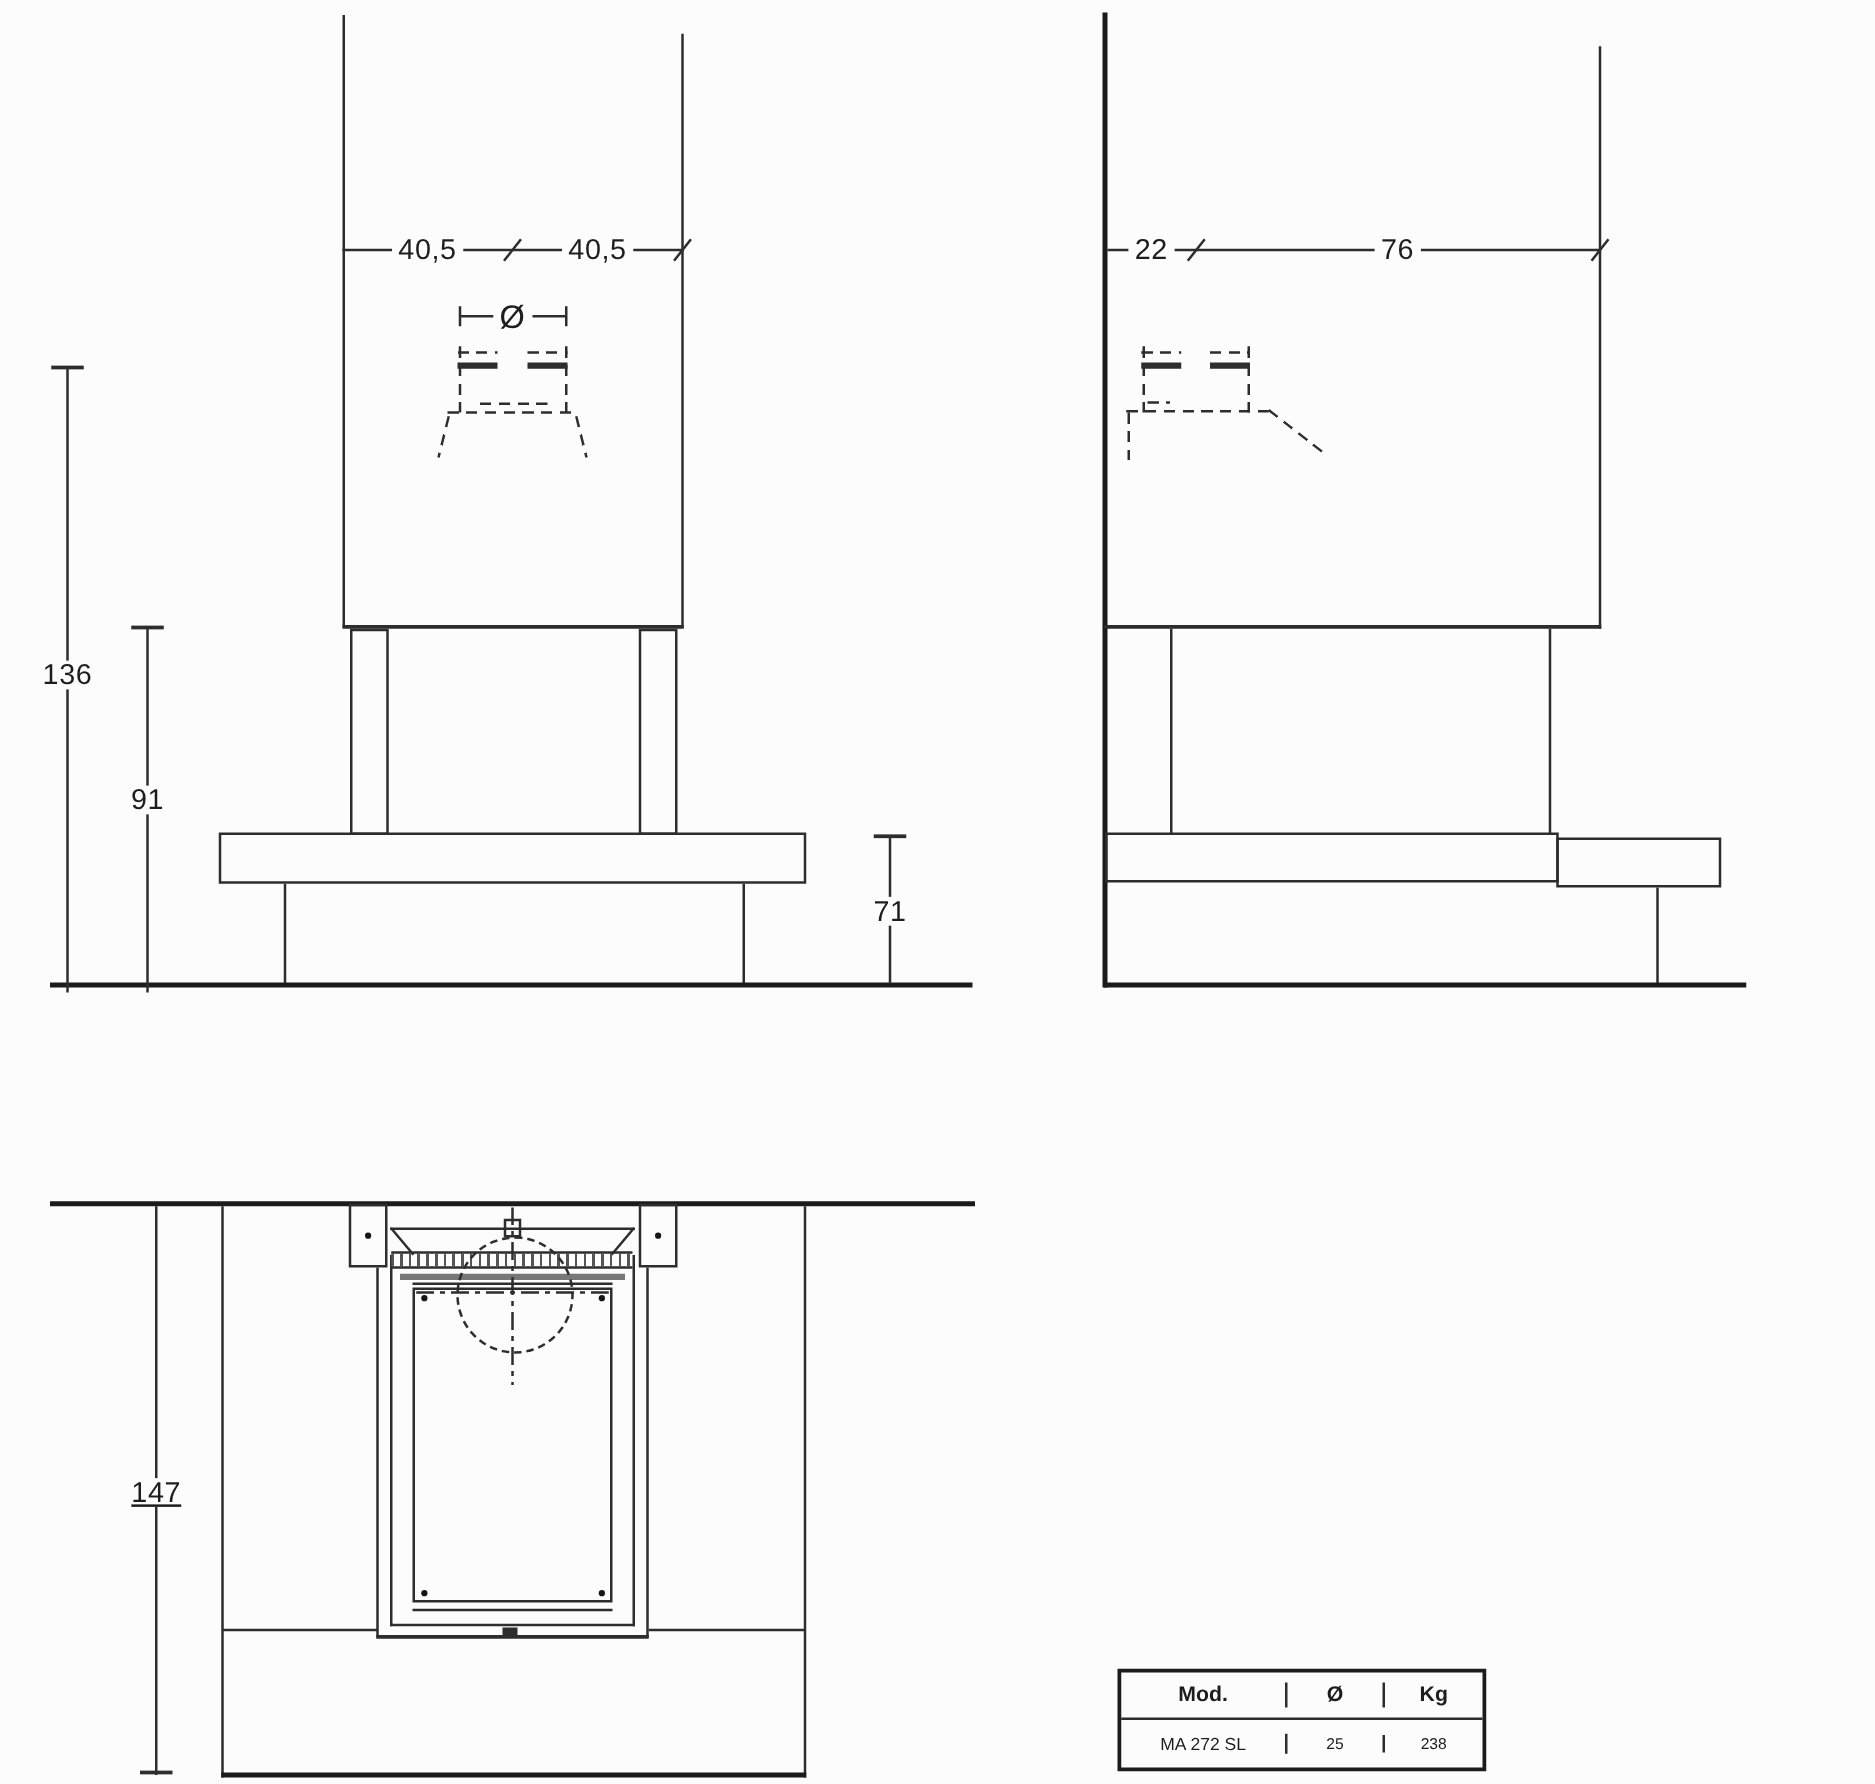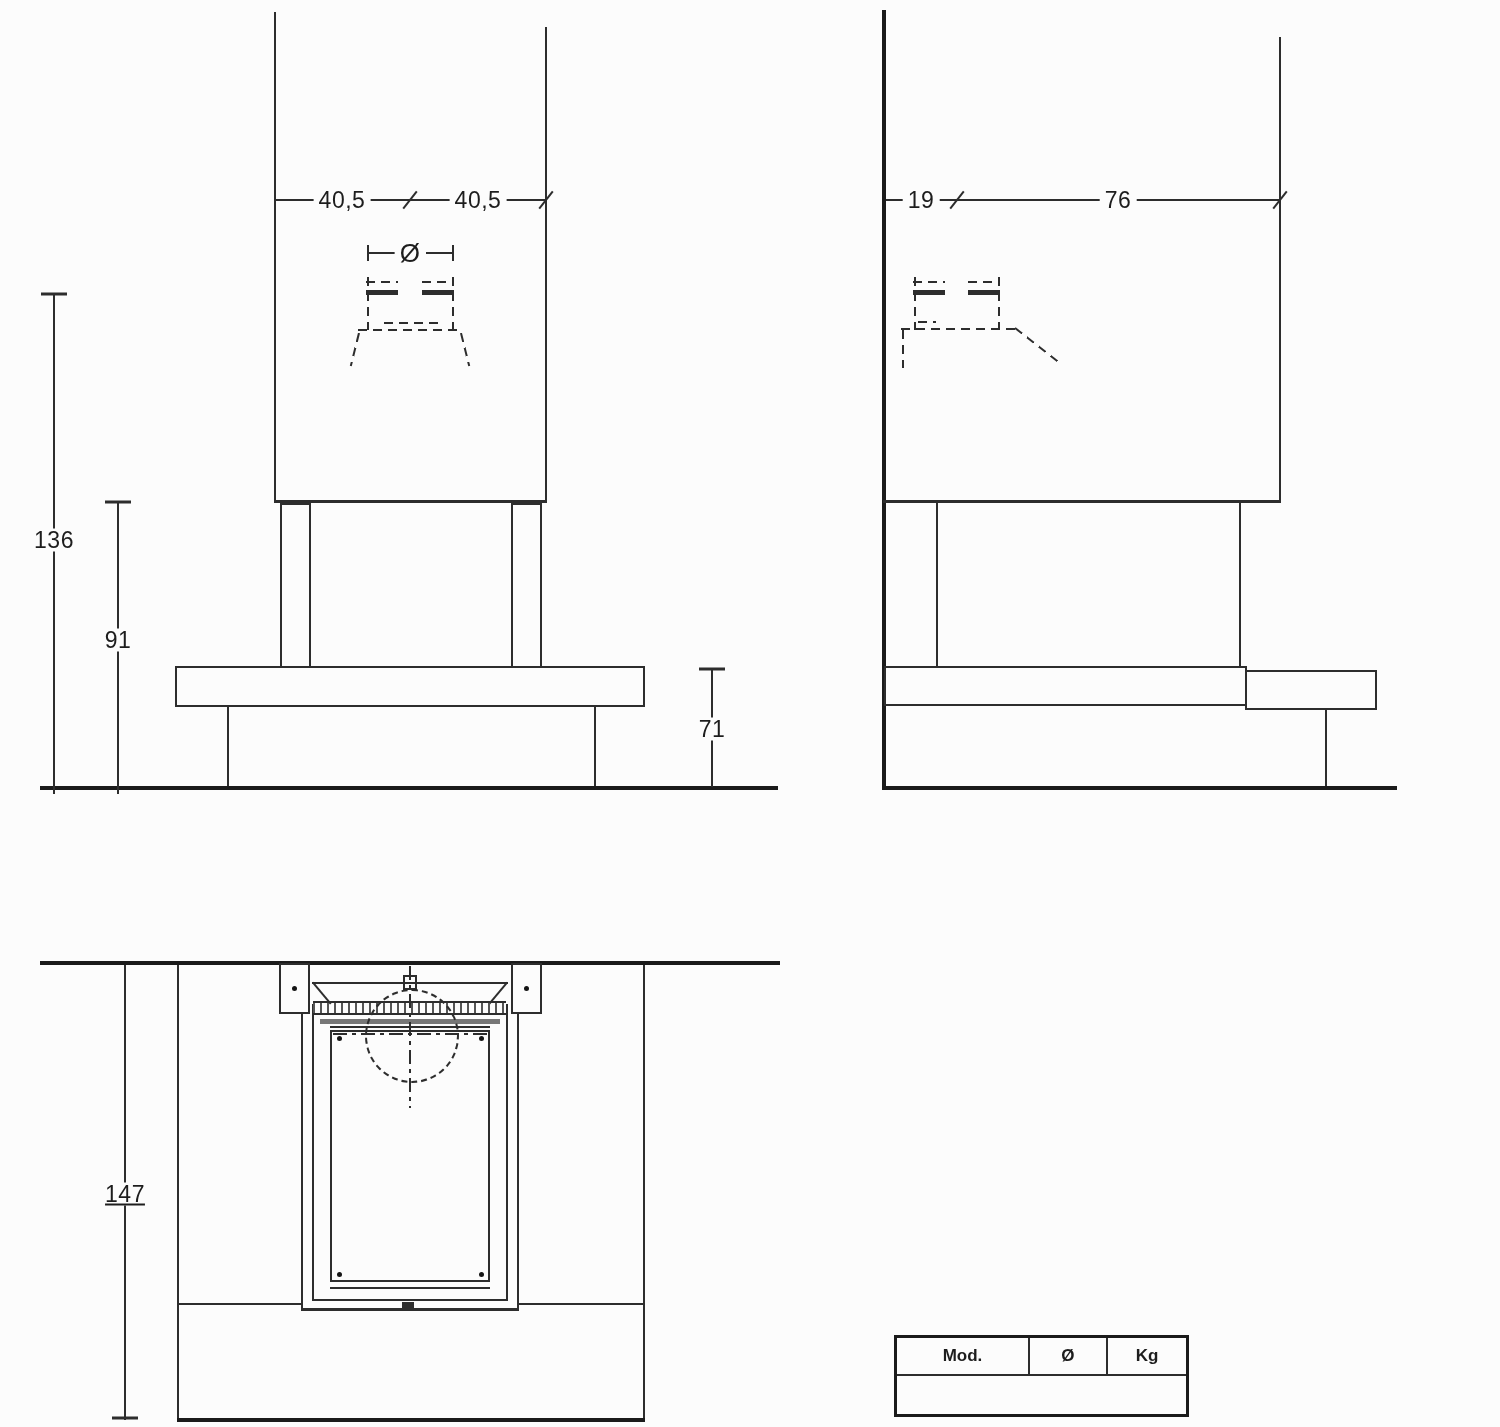--- a/index.html
+++ b/index.html
@@ -20,21 +20,21 @@
   .slash{position:absolute;width:2px;height:22px;background:#2d2d2d;transform:translate(-50%,-50%) rotate(38deg);}
   .tbar{position:absolute;width:26px;height:3px;background:#2d2d2d;transform:translate(-50%,-50%);}
   .vbar{position:absolute;width:2px;height:16px;background:#2d2d2d;transform:translate(-50%,-50%);}
   .dot{position:absolute;width:5px;height:5px;border-radius:50%;background:#151515;}
   .hatch{position:absolute;height:10px;border-top:2px solid #2d2d2d;border-bottom:2px solid #2d2d2d;
          background:repeating-linear-gradient(90deg,#555 0 2px,transparent 2px 7px);box-sizing:content-box;}
   .gray{position:absolute;height:5px;background:#777;}
   
   #spec-table{position:absolute;left:894px;top:1335px;width:295px;height:82px;
               border:3px solid #1b1b1b;box-sizing:border-box;}
-  #spec-table .row{position:absolute;left:0;width:100%;height:50%;display:flex;}
+  #spec-table .row{position:absolute;left:0;width:100%;height:50%;display:flex;align-items:center;}
   #spec-table .row.hdr{top:0;border-bottom:2px solid #2d2d2d;box-sizing:border-box;font-weight:bold;font-size:17px;}
   #spec-table .row.dat{top:50%;font-size:14px;}
   #spec-table .cell{display:flex;align-items:center;justify-content:center;box-sizing:border-box;}
   #spec-table .c1{width:46%;border-right:2px solid #2d2d2d;}
   #spec-table .c2{width:27%;border-right:2px solid #2d2d2d;}
   #spec-table .c3{width:27%;}
   #spec-table .row.dat .c2,#spec-table .row.dat .c3{font-size:12.5px;}
 </style>
 </head>
 <body>
@@ -92,21 +92,21 @@
   </div>
 
   <div>
     <div class="ln thk" style="left:882px;top:10px;width:4px;height:780px;"></div>
     <div class="ln" style="left:1279px;top:37px;width:2px;height:466px;"></div>
     <div class="ln" style="left:883px;top:500px;width:398px;height:3px;"></div>
 
     <div class="ln" style="left:886px;top:199px;width:394px;height:2px;"></div>
     <div class="slash" style="left:957px;top:200px;"></div>
     <div class="slash" style="left:1280px;top:200px;"></div>
-    <div class="lab" style="left:921px;top:200px;">19</div>
+    <div class="lab" style="left:921px;top:200px;">22</div>
     <div class="lab" style="left:1118px;top:200px;">76</div>
 
     <div class="dh" style="left:913px;top:281px;width:32px;"></div>
     <div class="dh" style="left:968px;top:281px;width:32px;"></div>
     <div class="ln" style="left:913px;top:290px;width:32px;height:5px;"></div>
     <div class="ln" style="left:968px;top:290px;width:32px;height:5px;"></div>
     <div class="dv" style="left:914px;top:277px;height:53px;"></div>
     <div class="dv" style="left:998px;top:277px;height:53px;"></div>
     <div class="dh" style="left:901px;top:328px;width:114px;"></div>
     <div class="dh" style="left:918px;top:321px;width:18px;"></div>
@@ -166,15 +166,20 @@
     <div class="tbar" style="left:125px;top:1418px;"></div>
     <div class="lab" style="left:125px;top:1194px;text-decoration:underline;">147</div>
   </div>
 
   <div id="spec-table">
     <div class="row hdr">
       <div class="cell c1">Mod.</div>
       <div class="cell c2">Ø</div>
       <div class="cell c3">Kg</div>
     </div>
+    <div class="row dat">
+      <div class="cell c1">MA 272 SL</div>
+      <div class="cell c2">25</div>
+      <div class="cell c3">238</div>
+    </div>
   </div>
 
 </div>
 
 </body></html>

